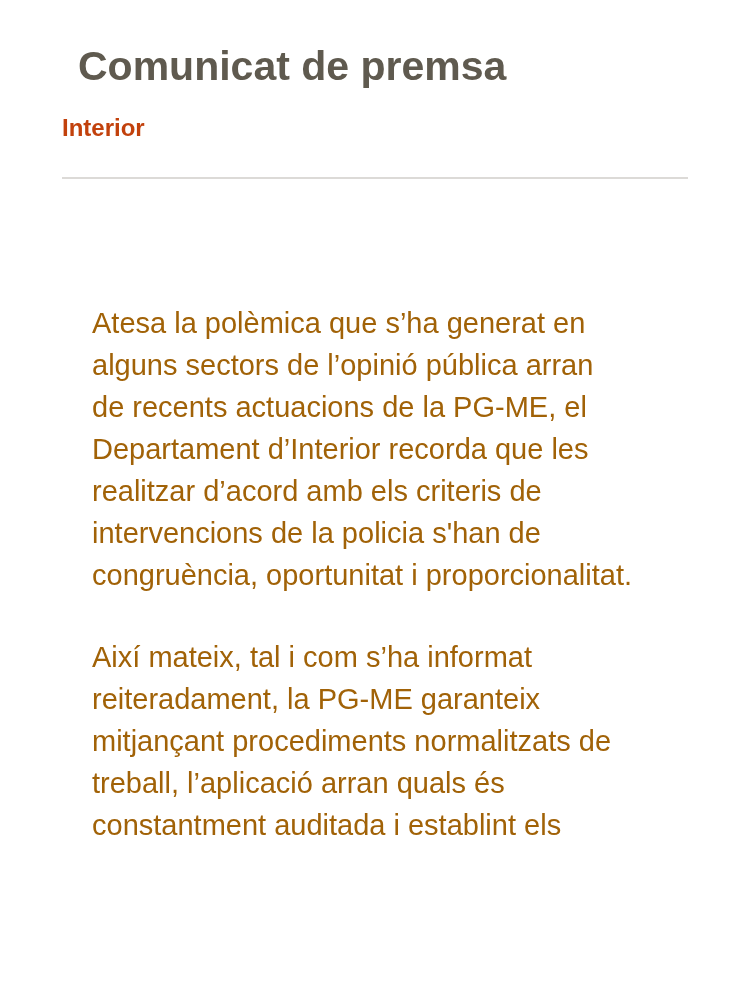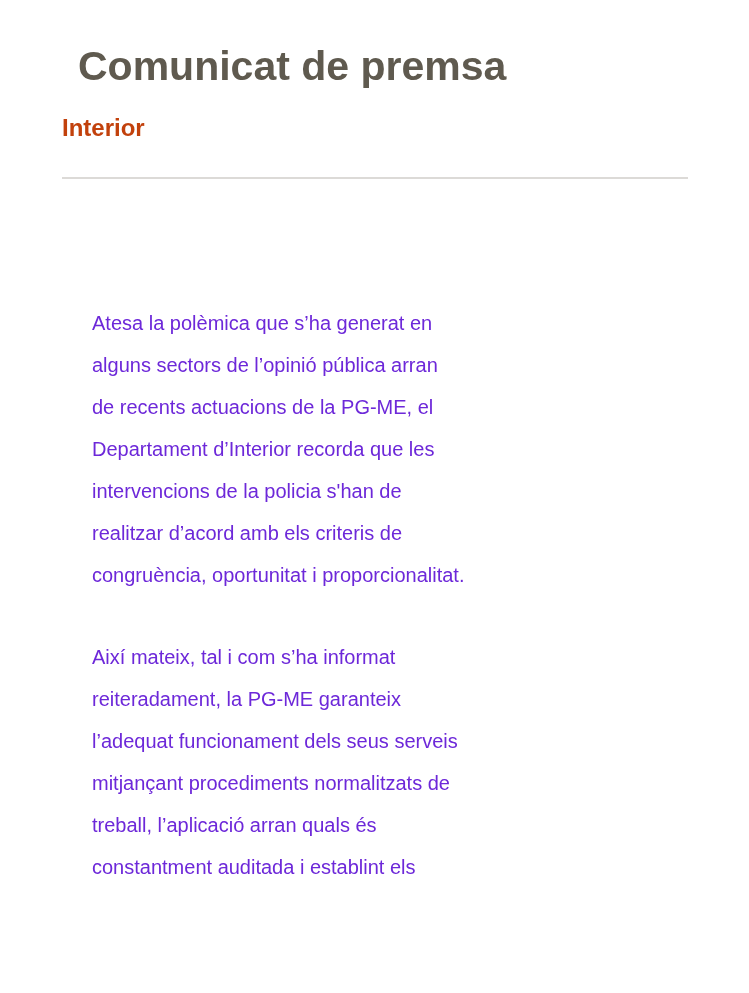--- a/index.html
+++ b/index.html
@@ -6,40 +6,39 @@
   body { width: 749px; height: 993px; position: relative; overflow: hidden;
          font-family: "Liberation Sans", sans-serif; }
   .title { position: absolute; left: 62px; top: 22px; margin: 16px;
            font-size: 41px; font-weight: bold; color: #5f5a4f; letter-spacing: 0px; line-height: 56px; }
   .dept { position: absolute; left: 62px; top: 112px; margin: 0;
           font-size: 24px; font-weight: bold; color: #c2410c; line-height: 32px; }
   .rule { position: absolute; left: 62px; top: 177px; width: 626px; height: 0;
           border-top: 2px solid #dcdad7; }
   .body { position: absolute; left: 92px; top: 302px; width: 620px; }
   .para { margin: 0 0 40px 0; }
-  .line { display: block; font-size: 20px; line-height: 42px; color: #6d28d9; white-space: nowrap; }
+  .line { display: block; font-size: 29px; line-height: 42px; color: #a16207; white-space: nowrap; }
 </style>
 </head>
 <body>
 
 <h1 class="title">Comunicat de premsa</h1>
 <h2 class="dept">Interior</h2>
 <div class="rule"></div>
 
 <div class="body">
   <p class="para">
     <span class="line">Atesa la polèmica que s’ha generat en</span>
     <span class="line">alguns sectors de l’opinió pública arran</span>
     <span class="line">de recents actuacions de la PG-ME, el</span>
     <span class="line">Departament d’Interior recorda que les</span>
+    <span class="line">realitzar d’acord amb els criteris de</span>
     <span class="line">intervencions de la policia s'han de</span>
-    <span class="line">realitzar d’acord amb els criteris de</span>
     <span class="line">congruència, oportunitat i proporcionalitat.</span>
   </p>
   <p class="para">
     <span class="line">Així mateix, tal i com s’ha informat</span>
     <span class="line">reiteradament, la PG-ME garanteix</span>
-    <span class="line">l’adequat funcionament dels seus serveis</span>
     <span class="line">mitjançant procediments normalitzats de</span>
     <span class="line">treball, l’aplicació arran quals és</span>
     <span class="line">constantment auditada i establint els</span>
   </p>
 </div>
 
 </body></html>

